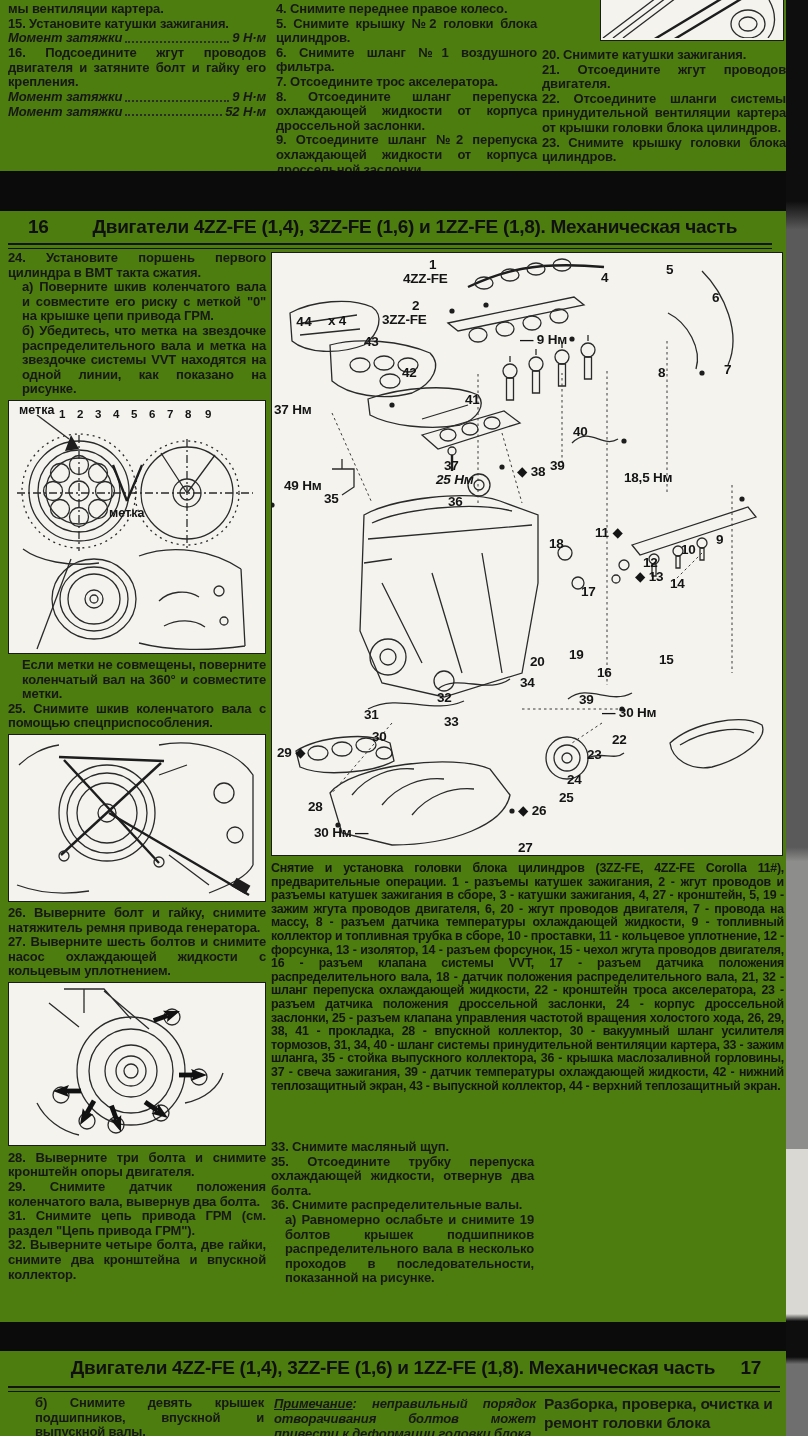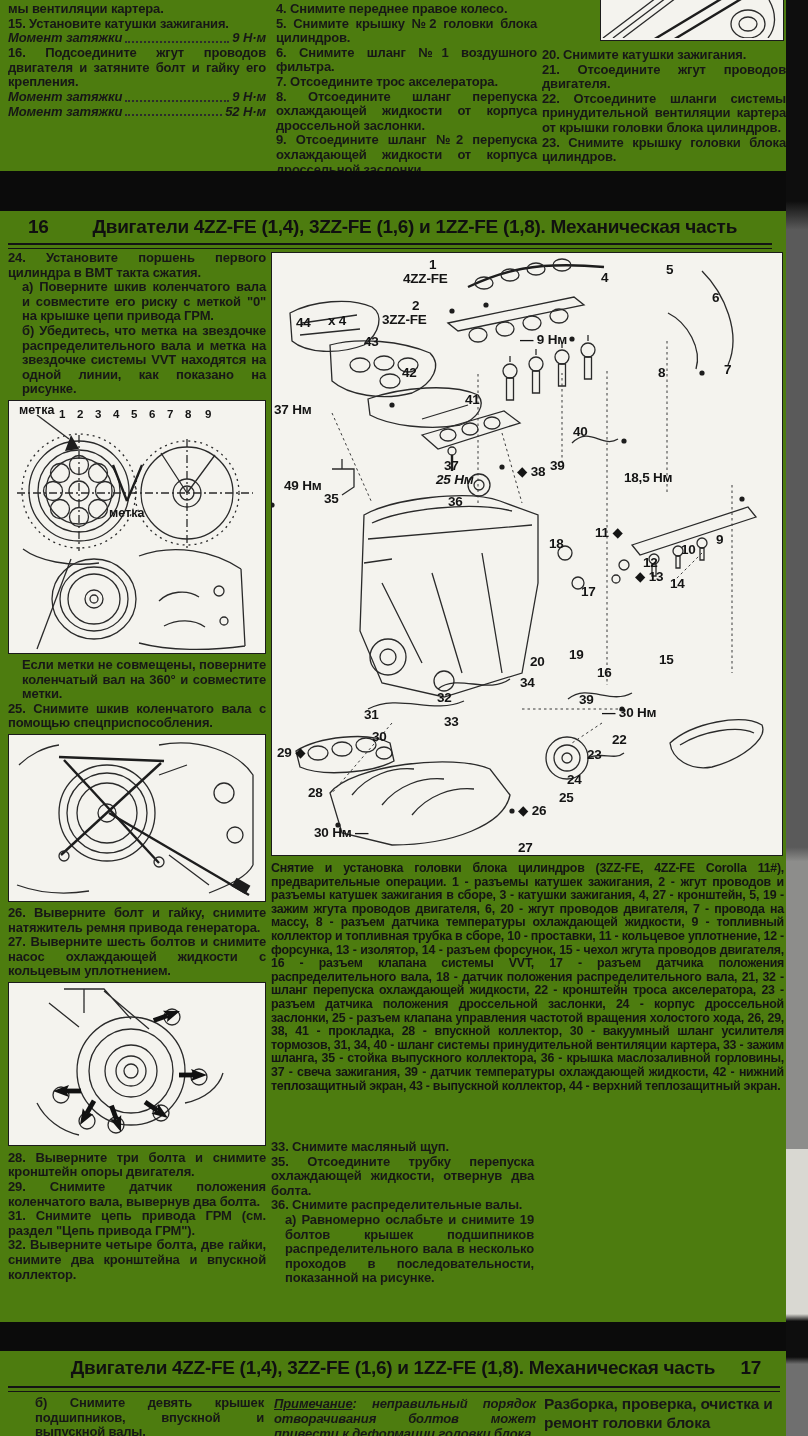--- a/index.html
+++ b/index.html
@@ -337,21 +337,21 @@
     </svg>
     <div>
   <span class="callout" style="left: 157px; top: 5px;">1</span>
 
   <span class="callout" style="left: 131px; top: 19px;">4ZZ-FE</span>
 
   <span class="callout" style="left: 140px; top: 46px;">2</span>
 
   <span class="callout" style="left: 110px; top: 60px;">3ZZ-FE</span>
 
-  <span class="callout" style="left: 24px; top: 63px;">44</span>
+  <span class="callout" style="left: 24px; top: 63px; font-family: Liberation Mono, monospace;">44</span>
 
   <span class="callout" style="left: 56px; top: 61px;">x 4</span>
 
   <span class="callout" style="left: 92px; top: 82px;">43</span>
 
   <span class="callout" style="left: 248px; top: 80px;">— 9 Нм</span>
 
   <span class="callout" style="left: 130px; top: 113px;">42</span>
 
   <span class="callout" style="left: 2px; top: 150px;">37 Нм</span>
@@ -423,21 +423,21 @@
   <span class="callout" style="left: 172px; top: 462px;">33</span>
 
   <span class="callout" style="left: 100px; top: 477px;">30</span>
 
   <span class="callout" style="left: 340px; top: 480px;">22</span>
 
   <span class="callout" style="left: 5px; top: 493px;">29 ◆</span>
 
   <span class="callout" style="left: 315px; top: 495px;">23</span>
 
-  <span class="callout" style="left: 36px; top: 533px; text-align: center;">28</span>
+  <span class="callout" style="left: 36px; top: 547px; text-align: center;">28</span>
 
   <span class="callout" style="left: 295px; top: 520px;">24</span>
 
   <span class="callout" style="left: 287px; top: 538px;">25</span>
 
   <span class="callout" style="left: 246px; top: 551px;">◆ 26</span>
 
   <span class="callout" style="left: 42px; top: 573px;">30 Нм —</span>
 
   <span class="callout" style="left: 246px; top: 588px;">27</span>

